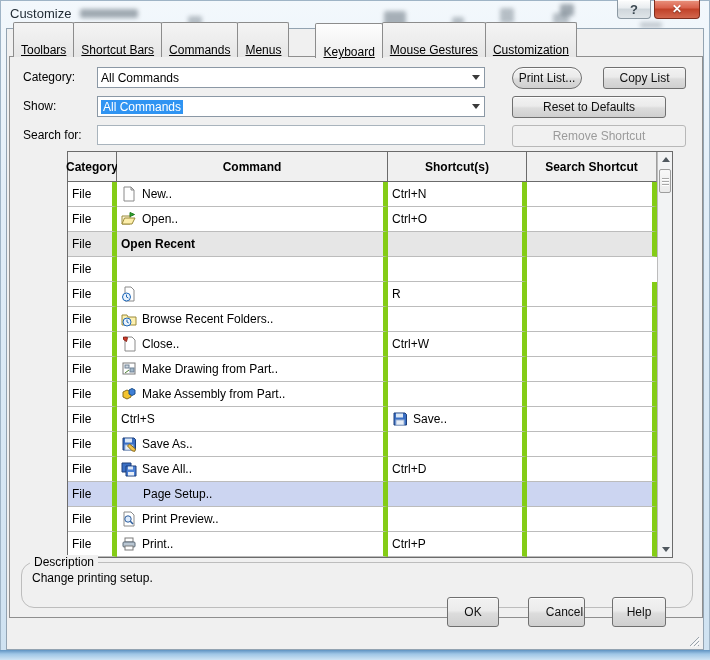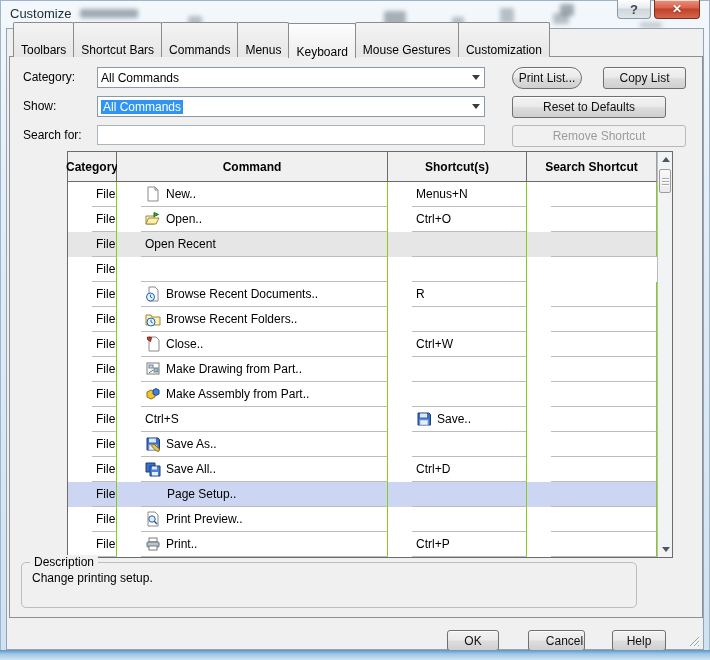--- a/index.html
+++ b/index.html
@@ -40,23 +40,23 @@
   .cap-close { background:linear-gradient(180deg,#e9937f 0%,#d9604a 45%,#c04128 50%,#d2674e 100%);
     border-color:#7e2d1d; color:#fff; font-weight:bold; font-size:12px; text-shadow:0 1px 1px #7e2d1d; }
 
   
   .client { position:absolute; left:6px; top:28px; width:698px; height:622px;
     background:#f0f0f0; border:1px solid #93a3b1; }
 
   
   .tabbar { position:absolute; left:2px; top:4px; height:24px; display:flex; align-items:flex-end; z-index:3; padding-left:4px; }
   .tab { height:21px; line-height:20px; padding:17px 7px; background:linear-gradient(#f4f4f4,#e6e6e6);
-    border:1px solid #8c8c8c; border-bottom:none; border-radius:2px 2px 0 0; margin-right:-1px; cursor:default; }
+    border:1px solid #8c8c8c; border-bottom:none; border-radius:2px 2px 0 0; margin-right:-1px; cursor:default;text-decoration:underline; }
   .tab.active { height:25px; line-height:23px; background:linear-gradient(#fefefe,#f2f2f2 70%,#f0f0f0);
-    margin-bottom:-1px; z-index:4; position:relative; }
+    margin-bottom:-1px; z-index:4; position:relative;margin-left:27px; }
 
   .tab-page { position:absolute; left:2px; top:27px; width:694px; height:562px;
     border:1px solid #8f8f8f; background:#f0f0f0; }
 
   
   .form-label { position:absolute; left:16px; height:21px; line-height:21px; }
   .lbl-category { top:38px; } .lbl-show { top:67px; } .lbl-search { top:96px; }
 
   .combo { position:absolute; left:90px; width:388px; height:21px; background:#fff;
     border:1px solid #8b98a5; display:flex; align-items:center; padding-left:3px; cursor:default; }
@@ -80,49 +80,49 @@
 
   
   .cmd-table { position:absolute; left:60px; top:122px; width:606px; height:407px;
     border:1px solid #6b6b6b; background:#fff; }
   .thead, .trow { display:grid; grid-template-columns:49px 271px 139px 130px; }
   .thead { height:30px; }
   .th { border-right:1px solid #6b6b6b; border-bottom:1px solid #6b6b6b; background:#f0f0f0;
     display:flex; align-items:center; justify-content:center; font-weight:bold; }
   .th:last-child { border-right:1px solid #9d9d9d; }
   .trow { height:25px; background:#fff; cursor:default; }
-  .td { border-right:1px solid #84cc16; border-bottom:1px solid #bcbcbc;
-    display:flex; align-items:center; padding-left:4px; overflow:hidden; white-space:nowrap;margin-left:24px; }
+  .td { border-right:5px solid #84cc16; border-bottom:1px solid #bcbcbc;
+    display:flex; align-items:center; padding-left:4px; overflow:hidden; white-space:nowrap; }
   .trow.group { background:#e6e6e6; }
-  .trow.group .td-command { font-weight:normal; }
+  .trow.group .td-command { font-weight:bold; }
   .trow.selected { background:#ccd5f1; }
   .td-command .icon-slot { width:21px; display:flex; align-items:center; flex:0 0 21px; }
   .td-command .icon-slot svg { width:16px; height:16px; }
   .trow.indent .td-command, .trow.selected.indent .td-command { padding-left:26px; }
 
   
   .vscroll { position:absolute; right:0; top:0; width:15px; height:405px; background:#f2f3f4;
     border-left:1px solid #bcbcbc; }
   .scroll-arrow { position:absolute; left:0; width:15px; height:15px; display:flex; align-items:center; justify-content:center; }
   .scroll-up { top:0; } .scroll-down { bottom:0; }
   .tri-up { width:0; height:0; border-left:4px solid transparent; border-right:4px solid transparent; border-bottom:5px solid #50585f; }
   .tri-down { width:0; height:0; border-left:4px solid transparent; border-right:4px solid transparent; border-top:5px solid #50585f; }
   .scroll-thumb { position:absolute; left:1px; top:17px; width:12px; height:24px;
     border:1px solid #9d9d9d; border-radius:2px; background:linear-gradient(#f8f8f8,#eaeaea);
     display:flex; flex-direction:column; gap:2px; align-items:center; justify-content:center; }
   .scroll-thumb i { display:block; width:7px; height:1px; background:#a8a8a8; box-shadow:0 1px 0 #fff; }
 
   
-  .descbox { position:absolute; left:14px; top:533px; width:616px; height:46px;
-    border:1px solid #bdbdbd; border-radius:5px; }
+  .descbox { position:absolute; left:14px; top:533px; width:672px; height:46px;
+    border:1px solid #bdbdbd; border-radius:13px; }
   .desc-label { position:absolute; left:8px; top:-8px; background:#f0f0f0; padding:0 4px; }
   .desc-text { position:absolute; left:10px; top:8px; }
 
   
-  .footer-btn { position:absolute; top:601px; height:21px; }
+  .footer-btn { position:absolute; top:568px; height:30px; }
   .btn-ok     { left:440px; width:52px; }
   .btn-cancel { left:521px; width:57px;padding-left:16px; }
   .btn-help   { left:605px; width:54px; }
 
   .resize-grip { position:absolute; right:3px; bottom:2px; width:13px; height:13px; }
 </style>
 </head>
 <body>
 
 <div class="screen">
@@ -198,21 +198,21 @@
               <div class="td">File</div>
               <div class="td td-command">
                 <span class="icon-slot">
                   <svg viewBox="0 0 16 16">
                     <path d="M3 1h7l3 3v11H3z" fill="#fff" stroke="#8a8a8a"></path>
                     <path d="M10 1v3h3z" fill="#e4e4e4" stroke="#8a8a8a"></path>
                   </svg>
                 </span>
                 <span>New..</span>
               </div>
-              <div class="td">Menus+N</div>
+              <div class="td">Ctrl+N</div>
               <div class="td"></div>
             </div>
             <div class="trow normal">
               <div class="td">File</div>
               <div class="td td-command">
                 <span class="icon-slot">
                   <svg viewBox="0 0 16 16">
                     <path d="M1 5h8v8H1z" fill="#fdf6d8" stroke="#9a8a3a"></path>
                     <path d="M1 13l2.5-6H14l-3 6z" fill="#fdeeaa" stroke="#9a8a3a"></path>
                     <path d="M9 1.5l4.5 2L9 5.5z" fill="#2ea52e" stroke="#1c7a1c"></path>
@@ -239,21 +239,20 @@
             <div class="trow normal">
               <div class="td">File</div>
               <div class="td td-command">
                 <span class="icon-slot">
                   <svg viewBox="0 0 16 16">
                     <path d="M4 1h6l3 3v11H4z" fill="#fff" stroke="#8a8a8a"></path>
                     <circle cx="5.5" cy="11" r="4" fill="#eaf3fc" stroke="#1c66b8"></circle>
                     <path d="M5.5 8.6V11l1.8 1" stroke="#1c66b8" fill="none"></path>
                   </svg>
                 </span>
-                <span>Browse Recent Documents..</span>
               </div>
               <div class="td">R</div>
               <div class="td"></div>
             </div>
             <div class="trow normal">
               <div class="td">File</div>
               <div class="td td-command">
                 <span class="icon-slot">
                   <svg viewBox="0 0 16 16">
                     <path d="M1 4h5l1 2h8v8H1z" fill="#fdf0b0" stroke="#9a8a3a"></path>

